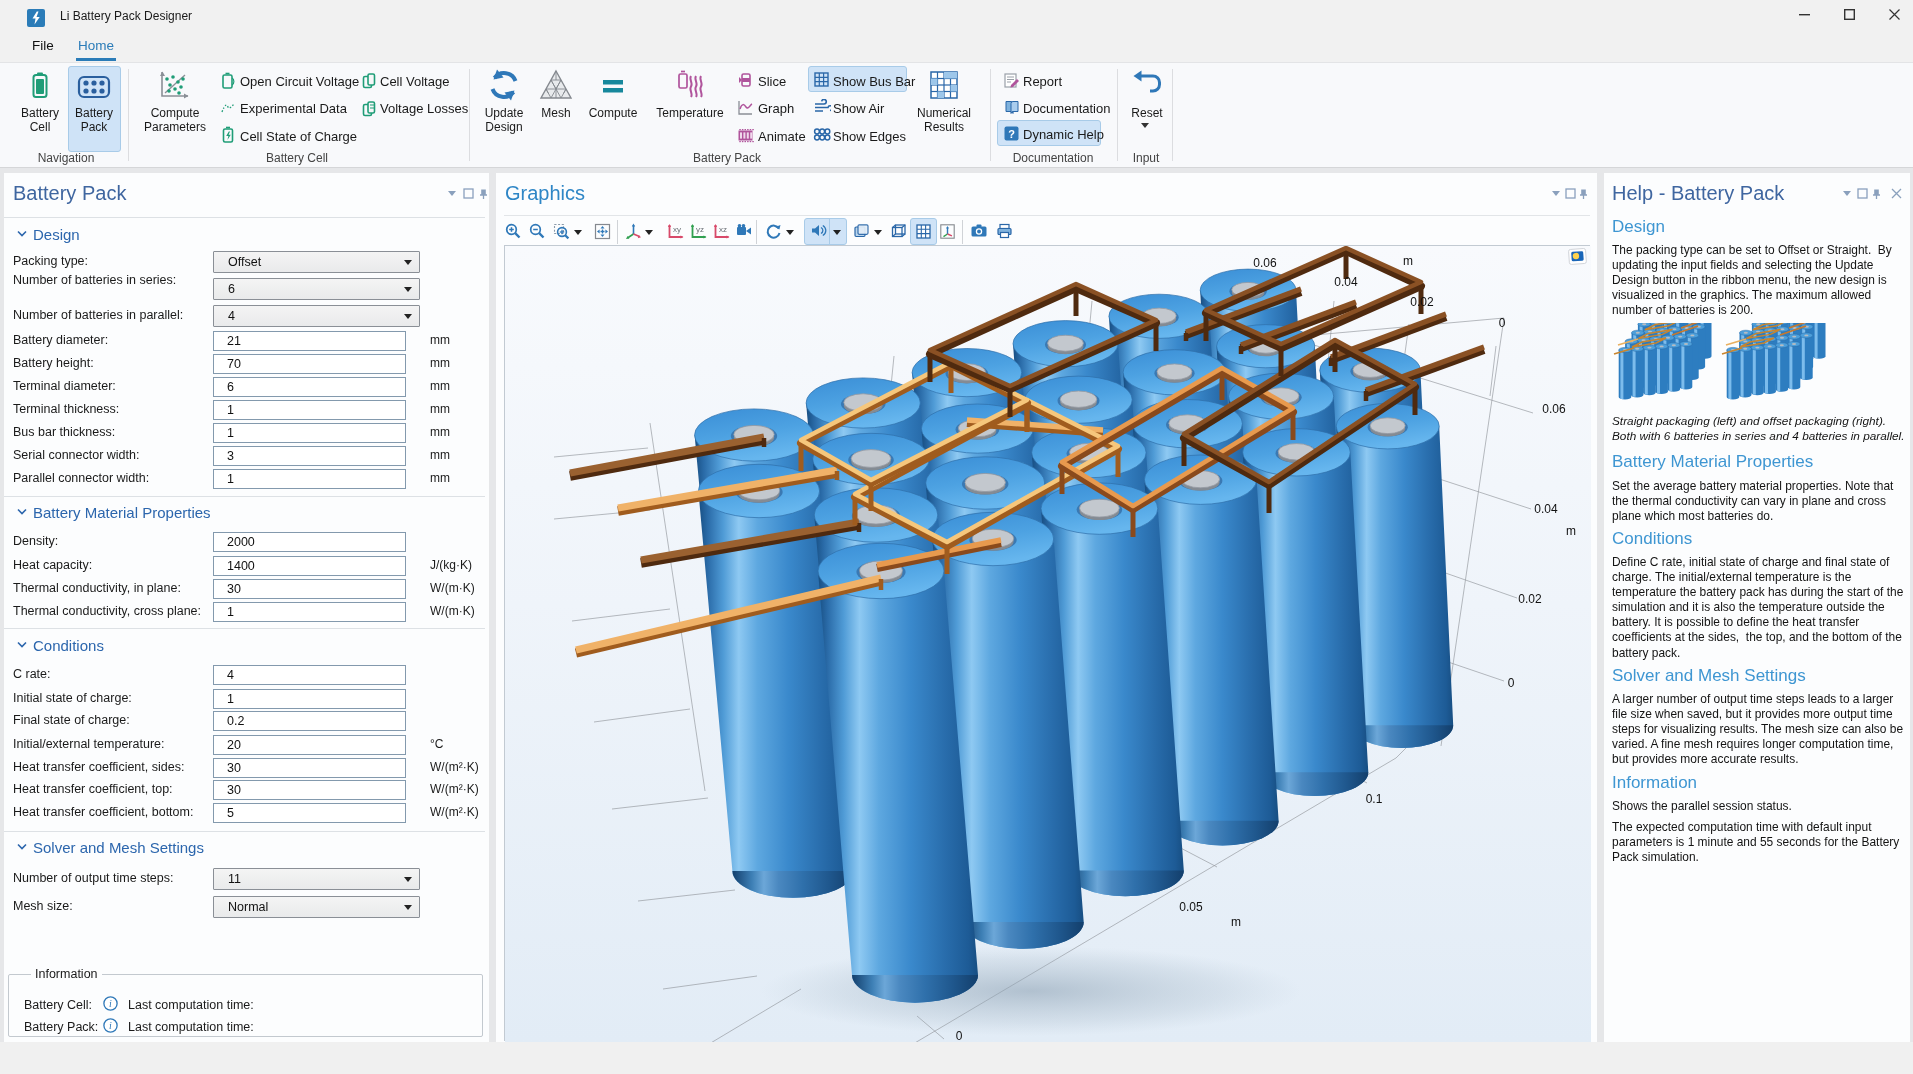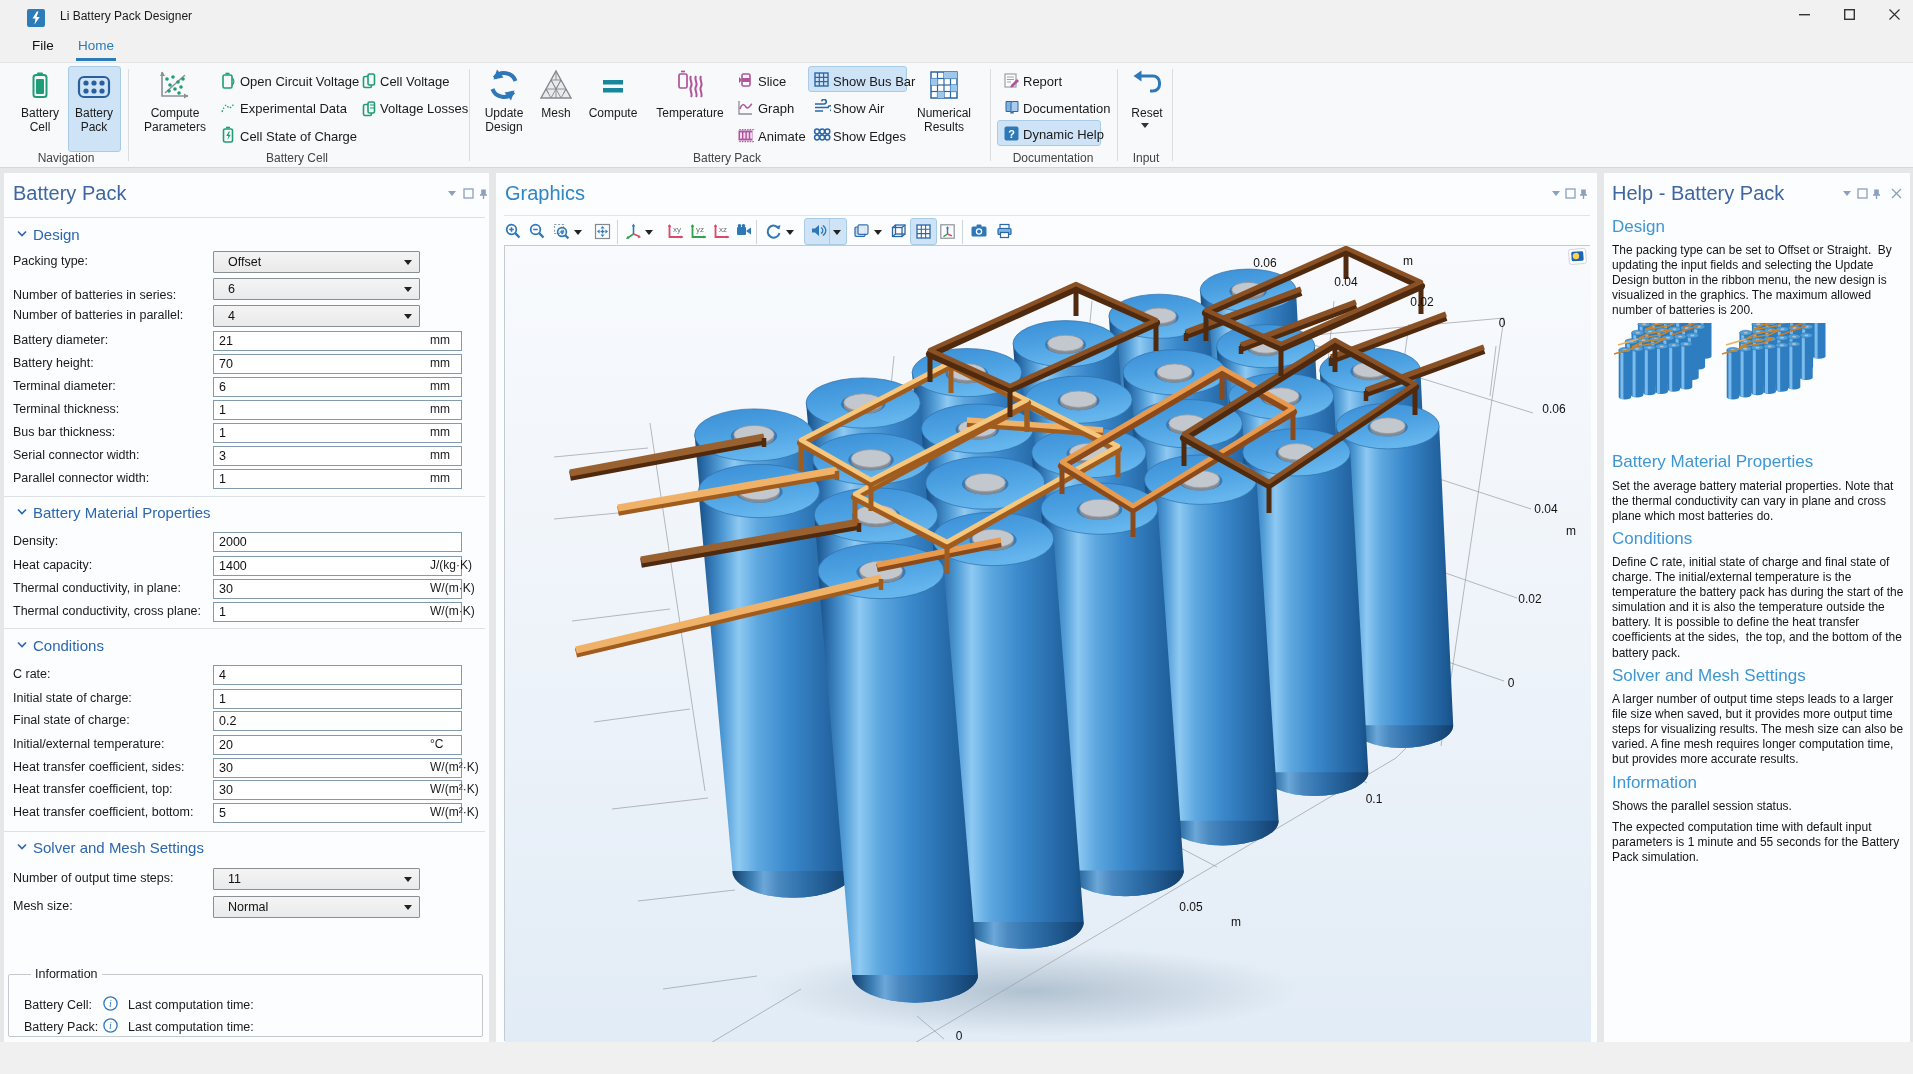--- a/index.html
+++ b/index.html
@@ -10,21 +10,21 @@
 .rgl{position:absolute;top:88px;font-size:12px;color:#444;text-align:center;transform:translateX(-50%)}
 .rbtn-lbl{position:absolute;font-size:12px;color:#1a1a1a;text-align:center;transform:translateX(-50%);line-height:14px}
 .rsml{position:absolute;font-size:13px;color:#1a1a1a;white-space:nowrap}
 .ricon{position:absolute}
 .selbtn{position:absolute;background:#cfe3f7;border:1px solid #a8cbe8;border-radius:3px}
 .panel{position:absolute;background:#fcfdfe}
 .ptitle{position:absolute;font-size:20px;color:#3f66a0}
 .sech{position:absolute;font-size:15px;color:#2c66ad}
 .flbl{position:absolute;font-size:12.5px;color:#1a1a1a;white-space:nowrap}
 .funit{position:absolute;font-size:12px;color:#1a1a1a;white-space:nowrap}
-.fin{position:absolute;left:209px;width:249px;height:20px;background:#fff;border:1px solid #8399ad;font-size:12.5px;color:#111;padding:1px 5px;line-height:16px}
+.fin{position:absolute;left:209px;width:193px;height:20px;background:#fff;border:1px solid #8399ad;font-size:12.5px;color:#111;padding:1px 13px;line-height:16px}
 .fsel{position:absolute;left:209px;width:207px;height:22px;background:linear-gradient(#f4f4f4,#e9eaeb);border:1px solid #8a8f96;border-radius:1px;font-size:12.5px;color:#111;padding:2px 14px;line-height:16px}
 .fsel:after{content:"";position:absolute;right:7px;top:8px;border:4.5px solid transparent;border-top:5.5px solid #222}
 .hsep{position:absolute;left:0;width:481px;height:1px;background:#dde1e5}
 .helph{position:absolute;font-size:17px;color:#3e96d2}
 .helpp{position:absolute;font-size:11.95px;color:#141414;line-height:15.1px;white-space:nowrap}
 #footer{left:0;top:1042px;width:1913px;height:32px;background:#f0f0f0}
 .tt{font-size:12px;color:#1a1a1a}
 </style></head><body>
 <div class="abs" id="titlebar">
 <svg class="abs" style="left:27px;top:9px" width="18" height="18">
@@ -241,21 +241,21 @@
       <path d="M34.2 1.5 h4.6 v5.5 h-4.6 z" fill="#8aa0bd"></path>
       <path d="M33 7 h7 M36.5 7 v4" stroke="#8aa0bd" stroke-width="1.3"></path>
     </svg>
     <div class="hsep" style="top:44px"></div>
     <svg class="abs" style="left:13px;top:57px" width="10" height="7">
       <path d="M1 1.5 l4 4 4-4" stroke="#2c66ad" stroke-width="1.6" fill="none"></path>
     </svg>
     <div class="sech" style="left:29px;top:53px">Design</div>
     <div class="flbl" style="left:9px;top:81px">Packing type:</div>
     <div class="fsel" style="top:78px">Offset</div>
-    <div class="flbl" style="left:9px;top:115px">Number of batteries in series:</div>
+    <div class="flbl" style="left:9px;top:100px">Number of batteries in series:</div>
     <div class="fsel" style="top:105px">6</div>
     <div class="flbl" style="left:9px;top:135px">Number of batteries in parallel:</div>
     <div class="fsel" style="top:132px">4</div>
     <div class="flbl" style="left:9px;top:160px">Battery diameter:</div>
     <div class="fin" style="top:158px">21</div>
     <div class="funit" style="left:426px;top:160px">mm</div>
     <div class="flbl" style="left:9px;top:183px">Battery height:</div>
     <div class="fin" style="top:181px">70</div>
     <div class="funit" style="left:426px;top:183px">mm</div>
     <div class="flbl" style="left:9px;top:206px">Terminal diameter:</div>
@@ -979,20 +979,21 @@
         <polygon points="24.4,15.4 48.4,11.4 58.4,6.4 34.4,10.4" fill="none" stroke="#c8852e" stroke-width="1.5"></polygon>
         <polygon points="30.8,6.800000000000001 54.8,2.8000000000000007 64.8,-2.1999999999999993 40.8,1.8000000000000007" fill="none" stroke="#c8852e" stroke-width="1.5"></polygon>
         <line x1="0" y1="31" x2="20" y2="25" stroke="#c8852e" stroke-width="1.7"></line>
         <line x1="4" y1="22" x2="24" y2="16" stroke="#e8b060" stroke-width="1.7"></line>
         <line x1="58" y1="12" x2="84" y2="3" stroke="#c8792c" stroke-width="1.7"></line>
         <line x1="67" y1="5" x2="93" y2="-4" stroke="#c8792c" stroke-width="1.7"></line>
         <line x1="76" y1="-2" x2="102" y2="-11" stroke="#c8792c" stroke-width="1.7"></line>
         <line x1="85" y1="-9" x2="111" y2="-18" stroke="#c8792c" stroke-width="1.7"></line>
       </g>
     </svg>
+    <div class="helpp" style="left:8px;top:241px;font-style:italic;font-size:11.8px">Straight packaging (left) and offset packaging (right).<br>Both with 6 batteries in series and 4 batteries in parallel.</div>
     <div class="helph" style="left:8px;top:279px">Battery Material Properties</div>
     <div class="helpp" style="left:8px;top:306px;width:296px">Set the average battery material properties. Note that<br>the thermal conductivity can vary in plane and cross<br>plane which most batteries do.</div>
     <div class="helph" style="left:8px;top:356px">Conditions</div>
     <div class="helpp" style="left:8px;top:382px;width:296px">Define C rate, initial state of charge and final state of<br>charge. The initial/external temperature is the<br>temperature the battery pack has during the start of the<br>simulation and it is also the temperature outside the<br>battery. It is possible to define the heat transfer<br>coefficients at the sides,&nbsp; the top, and the bottom of the<br>battery pack.</div>
     <div class="helph" style="left:8px;top:493px">Solver and Mesh Settings</div>
     <div class="helpp" style="left:8px;top:519px;width:296px">A larger number of output time steps leads to a larger<br>file size when saved, but it provides more output time<br>steps for visualizing results. The mesh size can also be<br>varied. A fine mesh requires longer computation time,<br>but provides more accurate results.</div>
     <div class="helph" style="left:8px;top:600px">Information</div>
     <div class="helpp" style="left:8px;top:626px;width:296px">Shows the parallel session status.</div>
     <div class="helpp" style="left:8px;top:647px;width:296px">The expected computation time with default input<br>parameters is 1 minute and 55 seconds for the Battery<br>Pack simulation.</div>
   </div>

